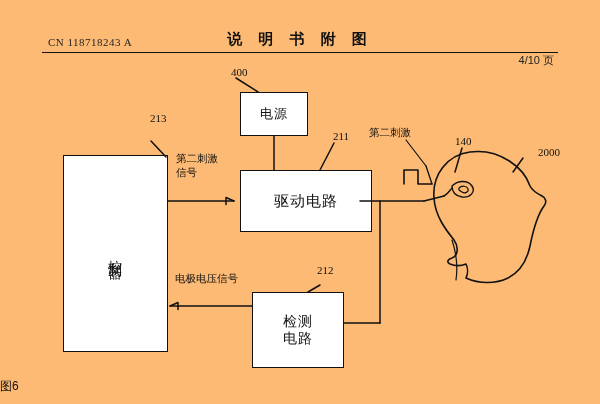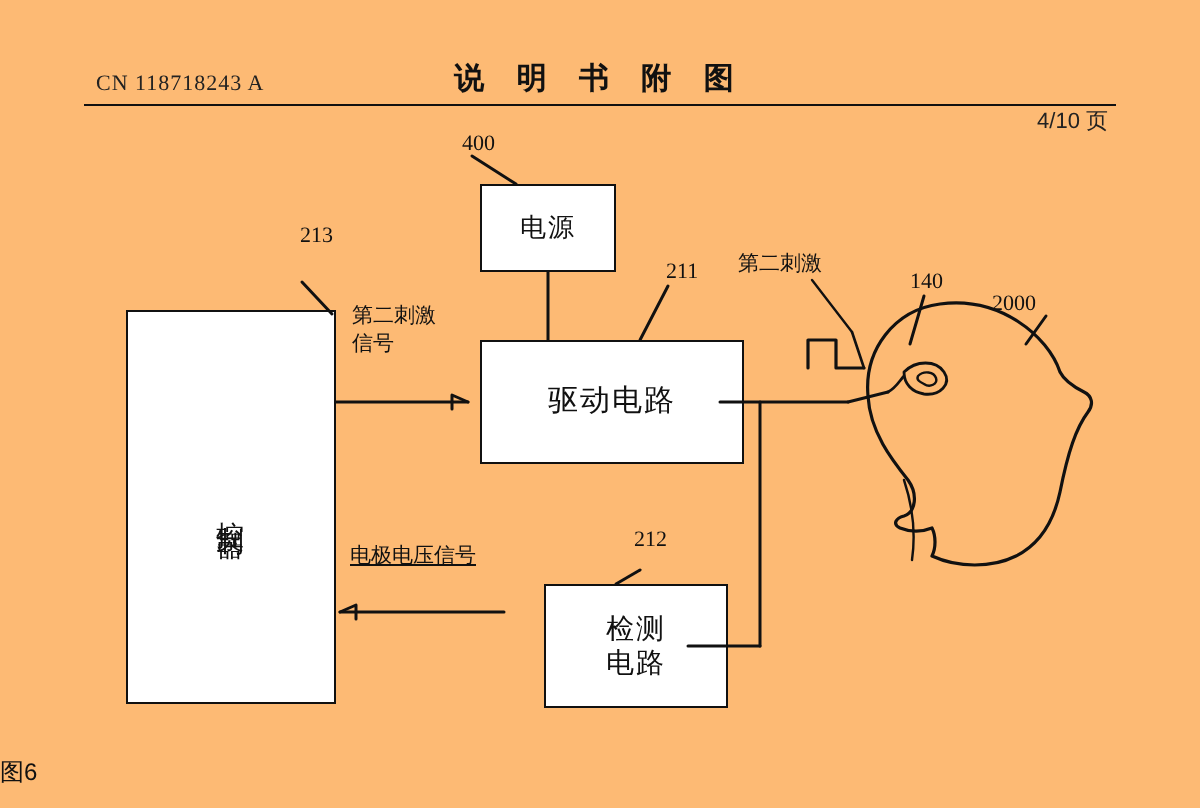--- a/index.html
+++ b/index.html
@@ -99,22 +99,21 @@
     left: 240px;
     top: 170px;
     width: 132px;
     height: 62px;
   }
   #box-driver .box-label { font-size: 15px; }
   #box-detect {
     left: 252px;
     top: 292px;
     width: 92px;
-    height: 62px;
-    margin-left: 20px;
+    height: 76px;
   }
   #box-detect .box-label { font-size: 14px; line-height: 1.25; }
 
   .ref {
     position: absolute;
     font-size: 11px;
     color: #111;
     font-family: "Liberation Serif", serif;
   }
   .sig-label {
@@ -161,27 +160,27 @@
       <span>检测</span><br>
       <span>电路</span>
     </span>
   </div>
 
   <div class="ref" style="left:231px; top:66px;">400</div>
   <div class="ref" style="left:150px; top:112px;">213</div>
   <div class="ref" style="left:333px; top:130px;">211</div>
   <div class="ref" style="left:317px; top:264px;text-align:right;">212</div>
   <div class="ref" style="left:455px; top:135px;">140</div>
-  <div class="ref" style="left:496px; top:146px;">2000</div>
+  <div class="ref" style="left:538px; top:146px;">2000</div>
 
   <div class="sig-label" style="left:176px; top:152px;">
     <span>第二刺激</span><br>
     <span>信号</span>
   </div>
-  <div class="sig-label" style="left:175px; top:272px;text-decoration:underline;">电极电压信号</div>
+  <div class="sig-label" style="left:175px; top:272px;">电极电压信号</div>
   <div class="sig-label" style="left:369px; top:126px;">第二刺激</div>
 
   <svg class="overlay" viewBox="0 0 600 404">
     <g stroke-width="1.5" stroke-linecap="round" stroke-linejoin="round">
 
       <line x1="236" y1="78" x2="258" y2="92"></line>
       <line x1="151" y1="141" x2="166" y2="157"></line>
       <line x1="334" y1="143" x2="320" y2="170"></line>
       <line x1="320" y1="285" x2="308" y2="292"></line>
       <line x1="462" y1="148" x2="455" y2="172"></line>

